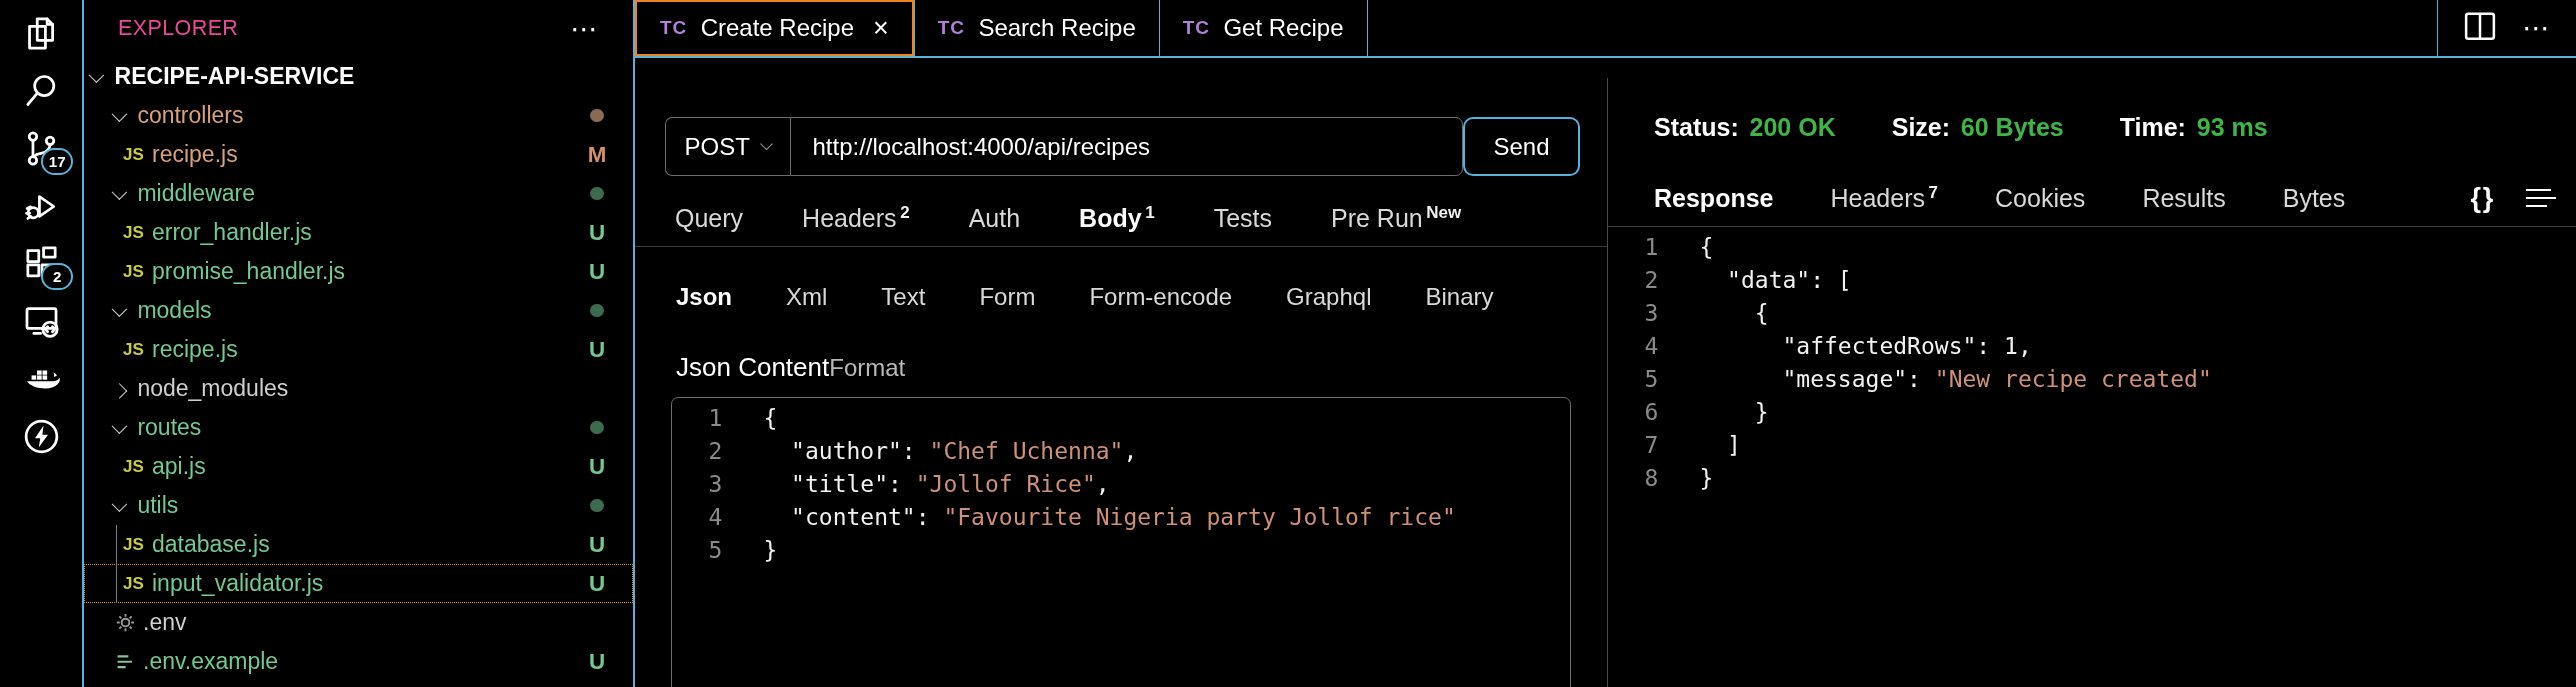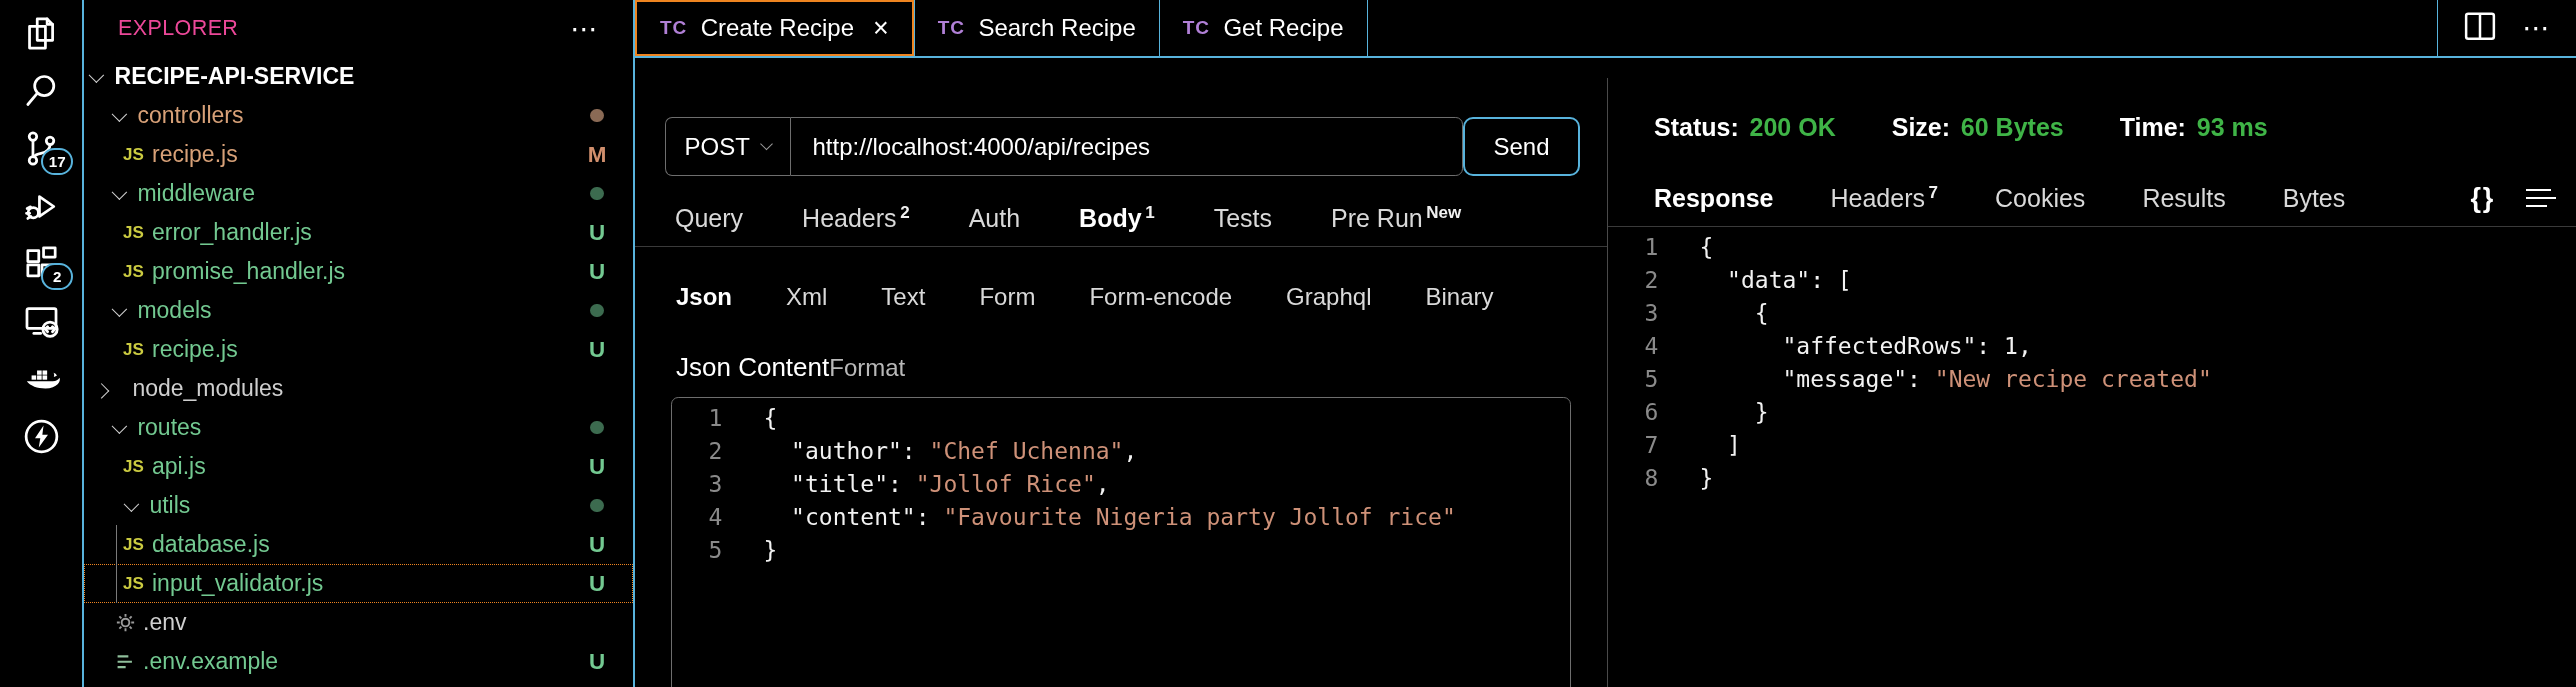--- a/index.html
+++ b/index.html
@@ -228,37 +228,37 @@
           <span class="t-green">models</span>
           <span class="badge-dot dot-green">
             <i></i>
           </span>
         </div>
         <div class="tree-row" style="padding-left: 39px;">
           <span class="js-badge">JS</span>
           <span class="t-green">recipe.js</span>
           <span class="git-badge badge-U">U</span>
         </div>
-        <div class="tree-row" style="padding-left: 12px; gap: 13px;">
+        <div class="tree-row" style="padding-left: 30px;">
           <span class="chev right"></span>
           <span class="t-dim">node_modules</span>
         </div>
         <div class="tree-row" style="padding-left: 30px;">
           <span class="chev down"></span>
           <span class="t-green">routes</span>
           <span class="badge-dot dot-green">
             <i></i>
           </span>
         </div>
         <div class="tree-row" style="padding-left: 39px;">
           <span class="js-badge">JS</span>
           <span class="t-green">api.js</span>
           <span class="git-badge badge-U">U</span>
         </div>
-        <div class="tree-row" style="padding-left: 42px;">
+        <div class="tree-row" style="padding-left: 30px;">
           <span class="chev down"></span>
           <span class="t-green">utils</span>
           <span class="badge-dot dot-green">
             <i></i>
           </span>
         </div>
         <div class="tree-row guide" style="padding-left: 39px;">
           <span class="js-badge">JS</span>
           <span class="t-green">database.js</span>
           <span class="git-badge badge-U">U</span>

